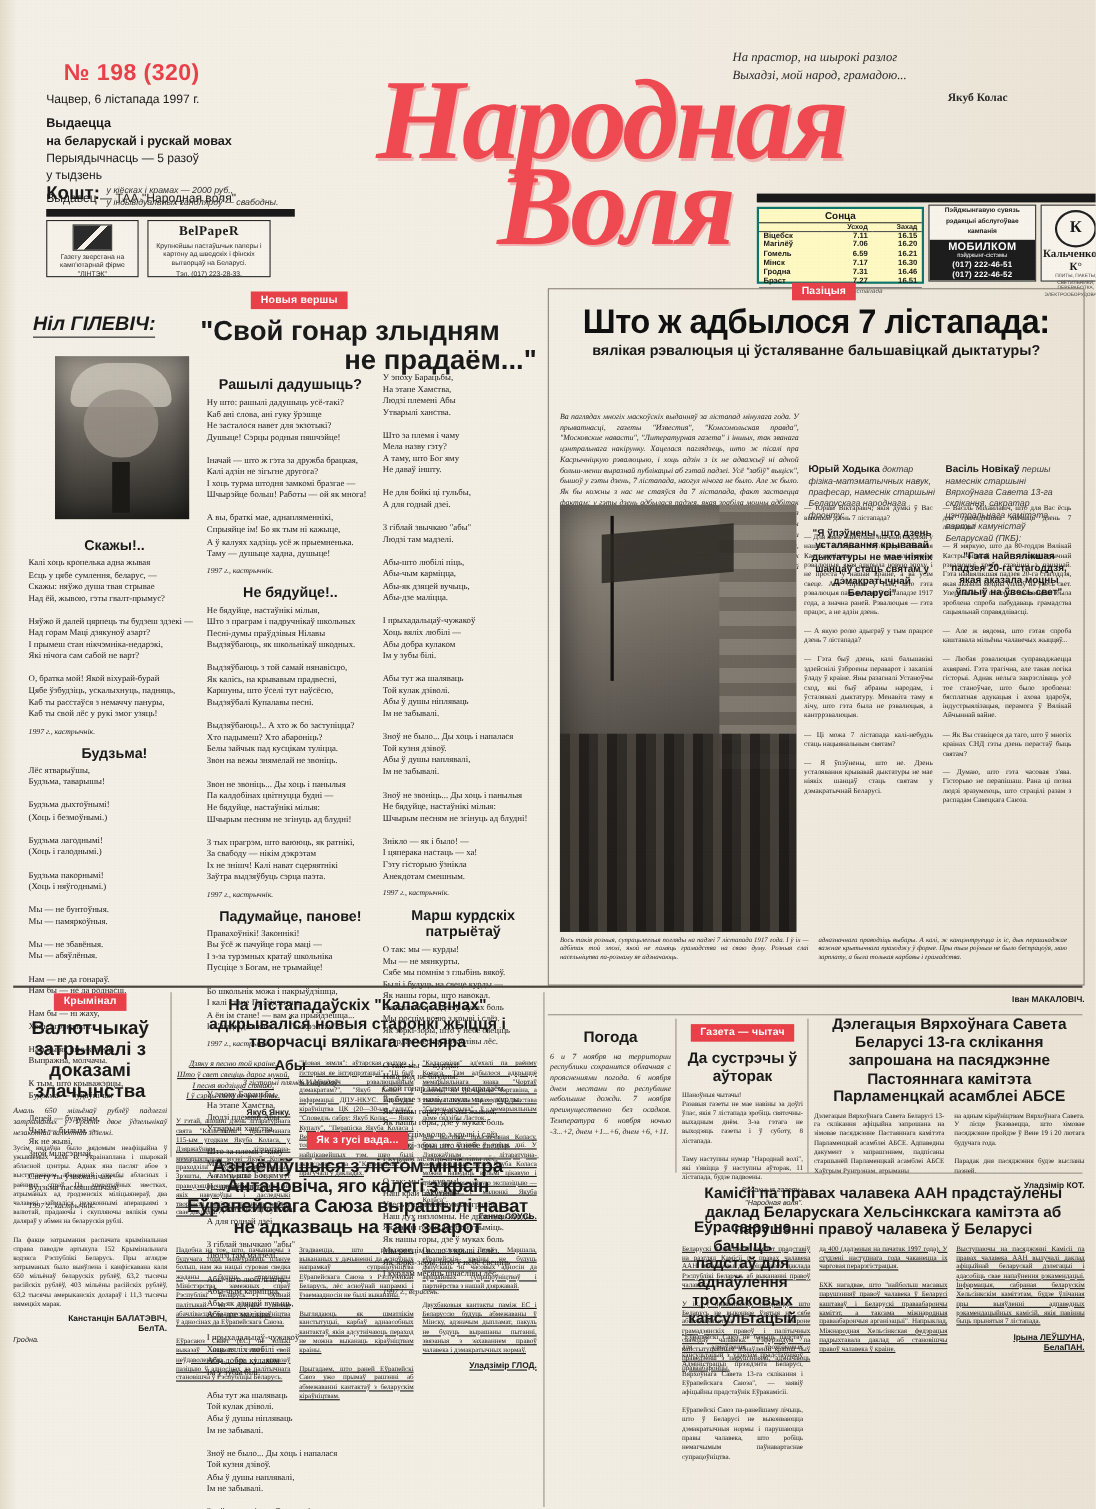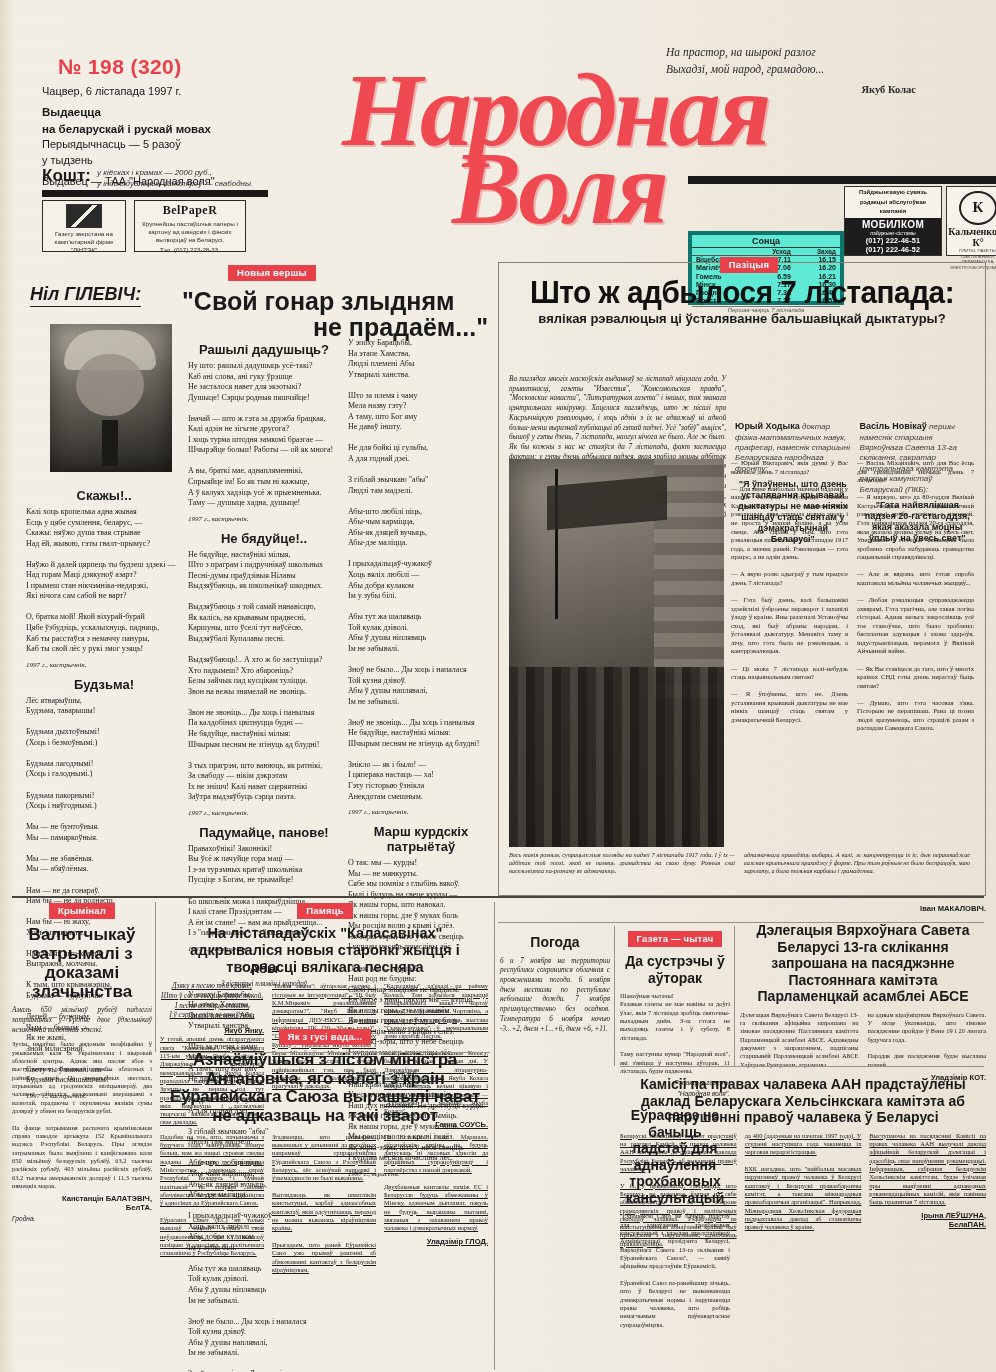--- a/index.html
+++ b/index.html
@@ -54,21 +54,21 @@
      color:#ef4a52;
      letter-spacing:-3px;
      text-shadow:2px 2px 0 rgba(239,74,82,.35);
      white-space:nowrap;
   }
   #nv-line1{position:absolute;left:10px;top:-6px;font-size:104px;}
   #nv-line2{position:absolute;left:120px;top:72px;font-size:104px;}
 
   
   .blackbar{position:absolute;left:676px;top:176px;width:320px;height:8px;background:#1a1a1a;}
-  #sun-table{position:absolute;left:676px;top:188px;width:148px;height:66px;border:4px solid #0f766e;background:#5eead4;margin-top:43px;}
+  #sun-table{position:absolute;left:676px;top:188px;width:148px;height:66px;border:2px solid #0f766e;background:#fef9c3;}
   #sun-table .cap{text-align:center;font-size:9px;font-weight:bold;border-bottom:1px solid #333;padding:1px 0;}
   #sun-table table{width:100%;border-collapse:collapse;font-size:7px;}
   #sun-table th{font-size:6.5px;font-weight:bold;text-align:right;padding:0 4px;border-bottom:1px solid #555;}
   #sun-table th.c{text-align:left;}
   #sun-table td{padding:0 4px;line-height:1.18;}
   #sun-table td.city{font-weight:bold;text-align:left;}
   #sun-table td.num{text-align:right;font-weight:bold;}
   #sun-table .foot{font-size:5.8px;font-style:italic;text-align:center;color:#555;border-top:1px solid #777;}
 
   #ad-mobilcom{position:absolute;left:832px;top:186px;width:96px;height:68px;border:1px solid #333;background:#f7f3ea;overflow:hidden;}
@@ -616,21 +616,20 @@
 
 Па факце затрымання распачата крымінальная справа паводле артыкула 152 Крымінальнага кодэкса Рэспублікі Беларусь. Пры аглядзе затрыманых было выяўлена і канфіскавана каля 650 мільёнаў беларускіх рублёў, 63,2 тысячы расійскіх рублёў, 403 мільёны расійскіх рублёў, 63,2 тысячы амерыканскіх долараў і 11,3 тысячы нямецкіх марак.</div>
     <div class="byline">
       <span>Канстанцін БАЛАТЭВІЧ,</span><br>
       <span>БелТА.</span>
       <small>Гродна.</small>
     </div>
   </div>
 
   <div id="pamiac">
-    <div class="kickerwrap"><span class="kicker">Памяць</span></div>
     <div class="pam-h">На лістападаўскіх "Каласавінах" адкрываліся новыя старонкі жыцця і творчасці вялікага песняра</div>
     <div class="cols3">
       <div>
         <div class="sec-lead" style="white-space:pre-line;text-align:center">Дзяку я песню той краіне,
 Што ў свет свеціць дарог мукой,
 І песня водзіцца спяваю,
 І ў сэрцы свет ве мне ўзнае.</div>
         <div class="byline">Якуб Янку.</div>
         <div class="body-t">У гэтай, апошні дзень літаратурнага свята "Каласавіны", прысвечанага 115-ым угодкам Якуба Коласа, у Дзяржаўным літаратурна-мемарыяльным музеі Якуба Коласа праходзіла навуковая канферэнцыя. Зрэшты, не першы год тут праводзяцца навуковыя сустрэчы, на якіх навукоўцы і даследчыкі творчасці вялікага песняра робяць свае даклады.</div>
       </div>

